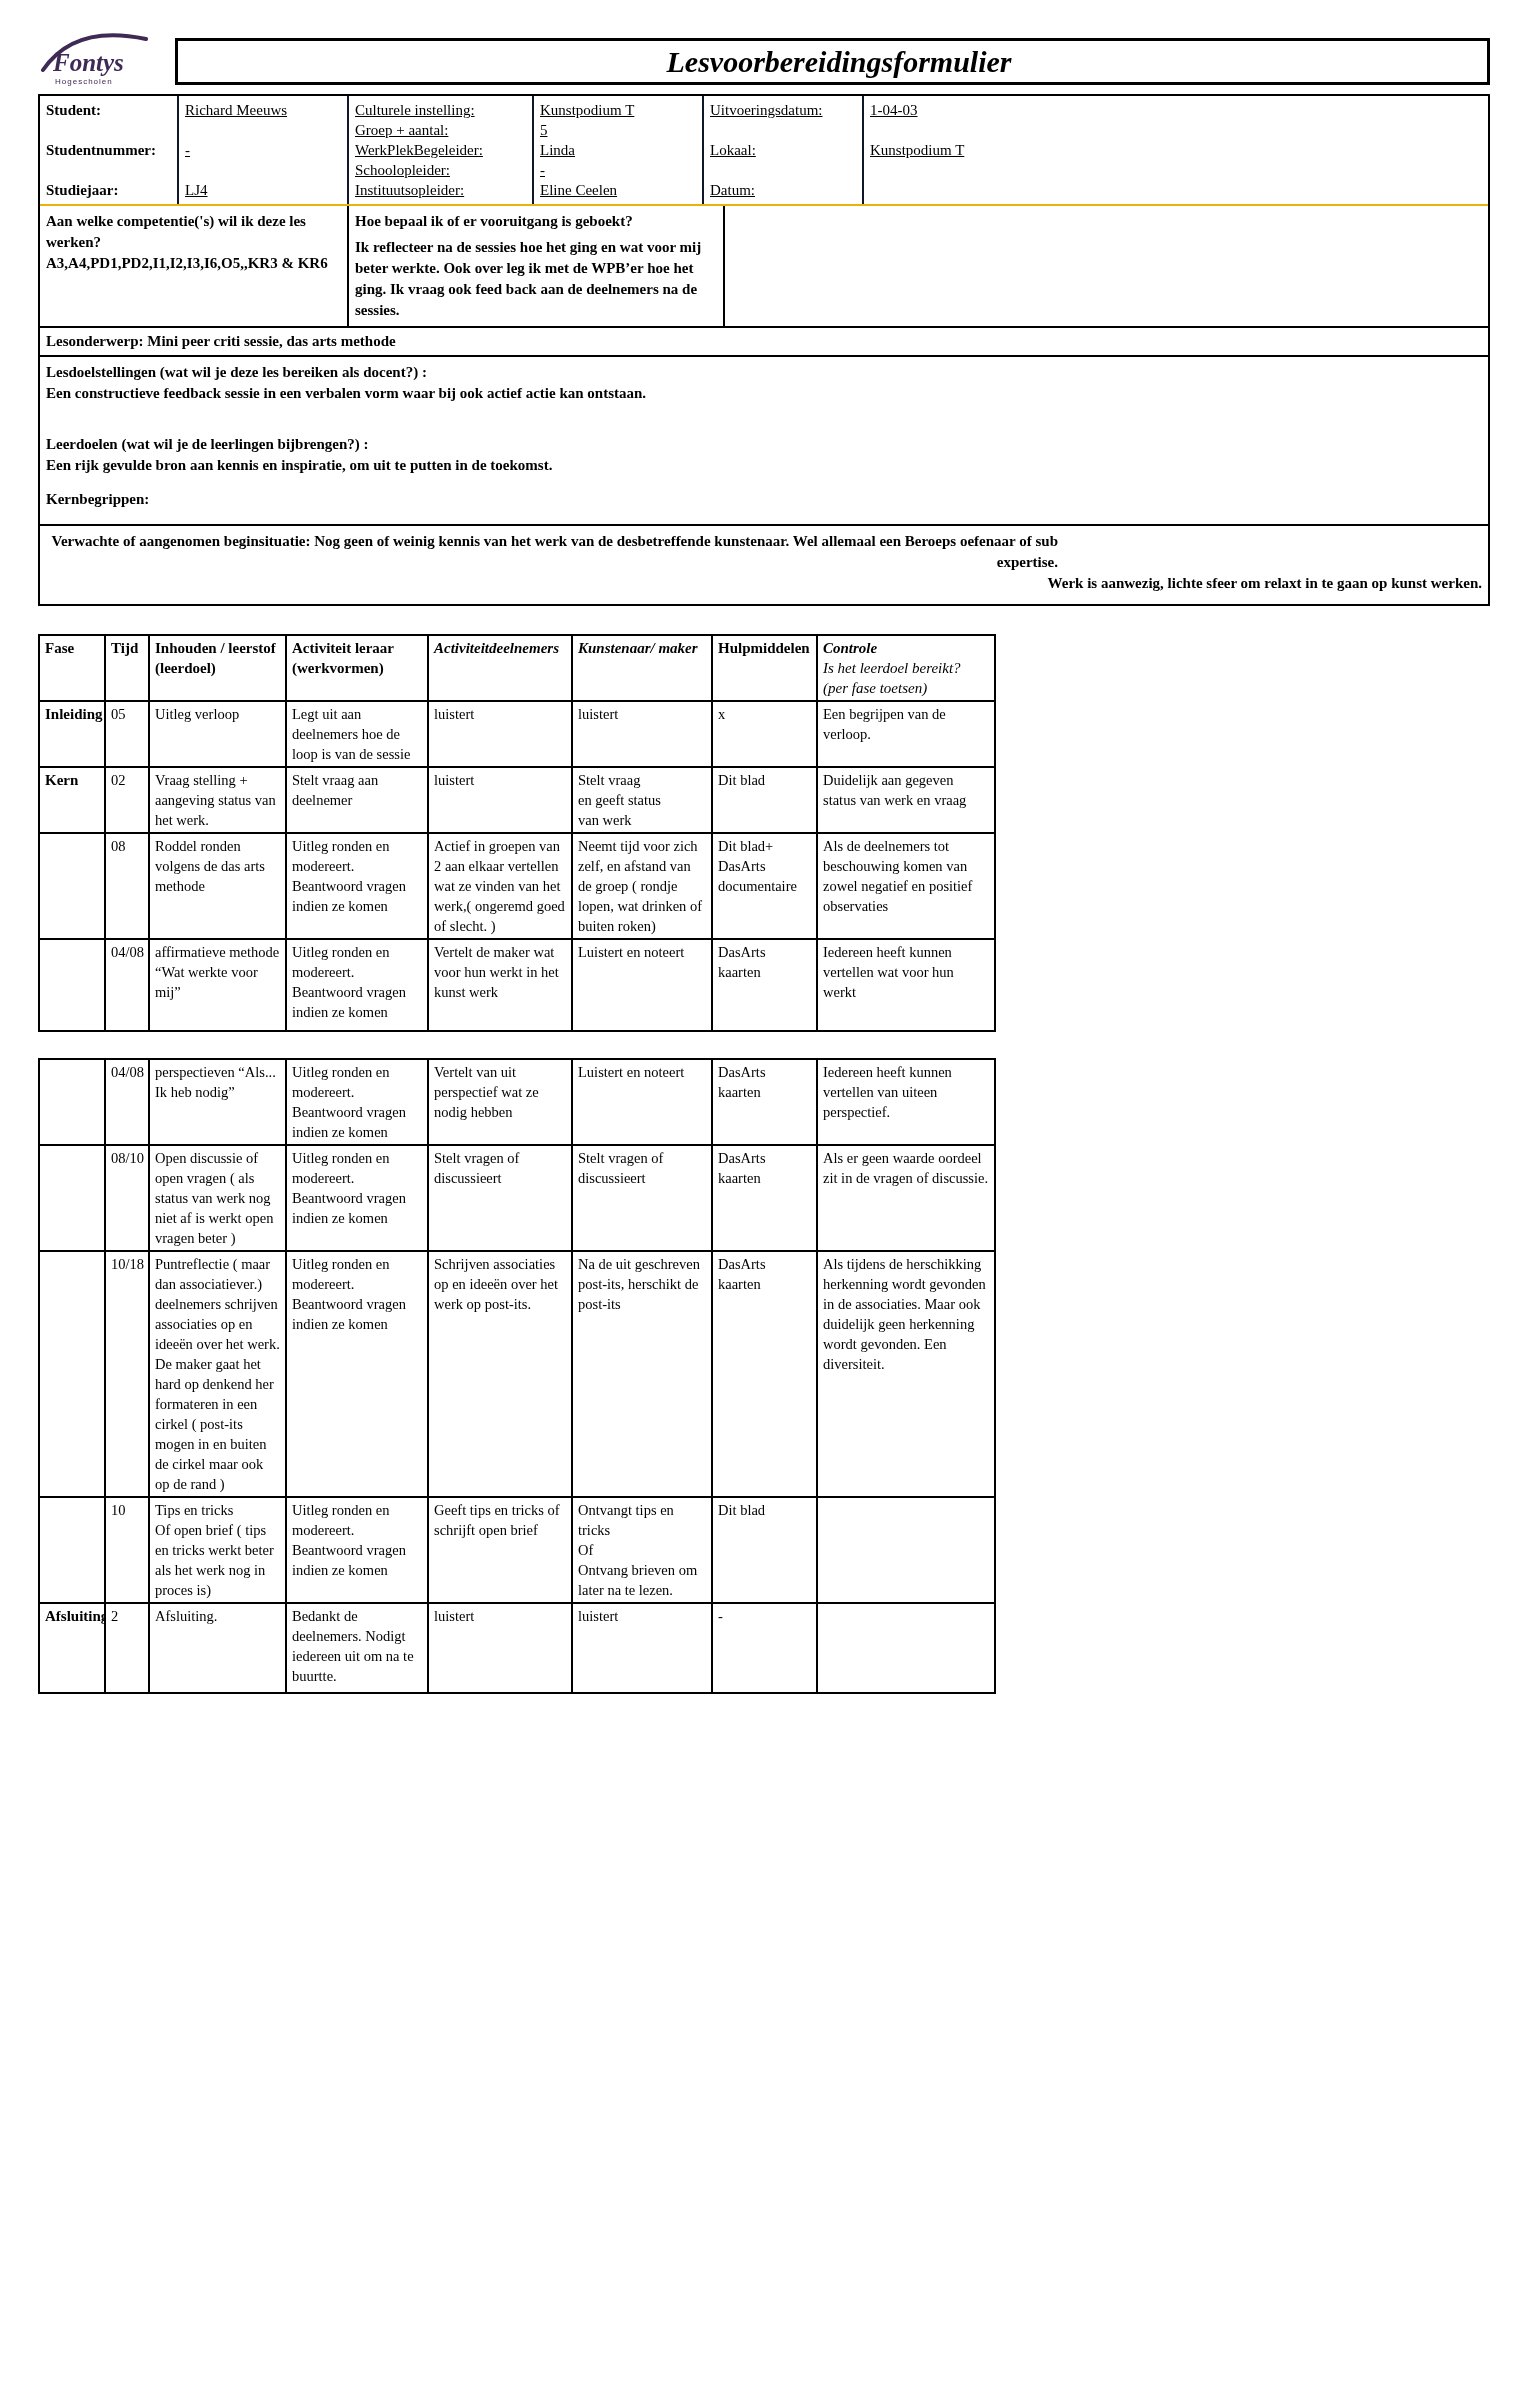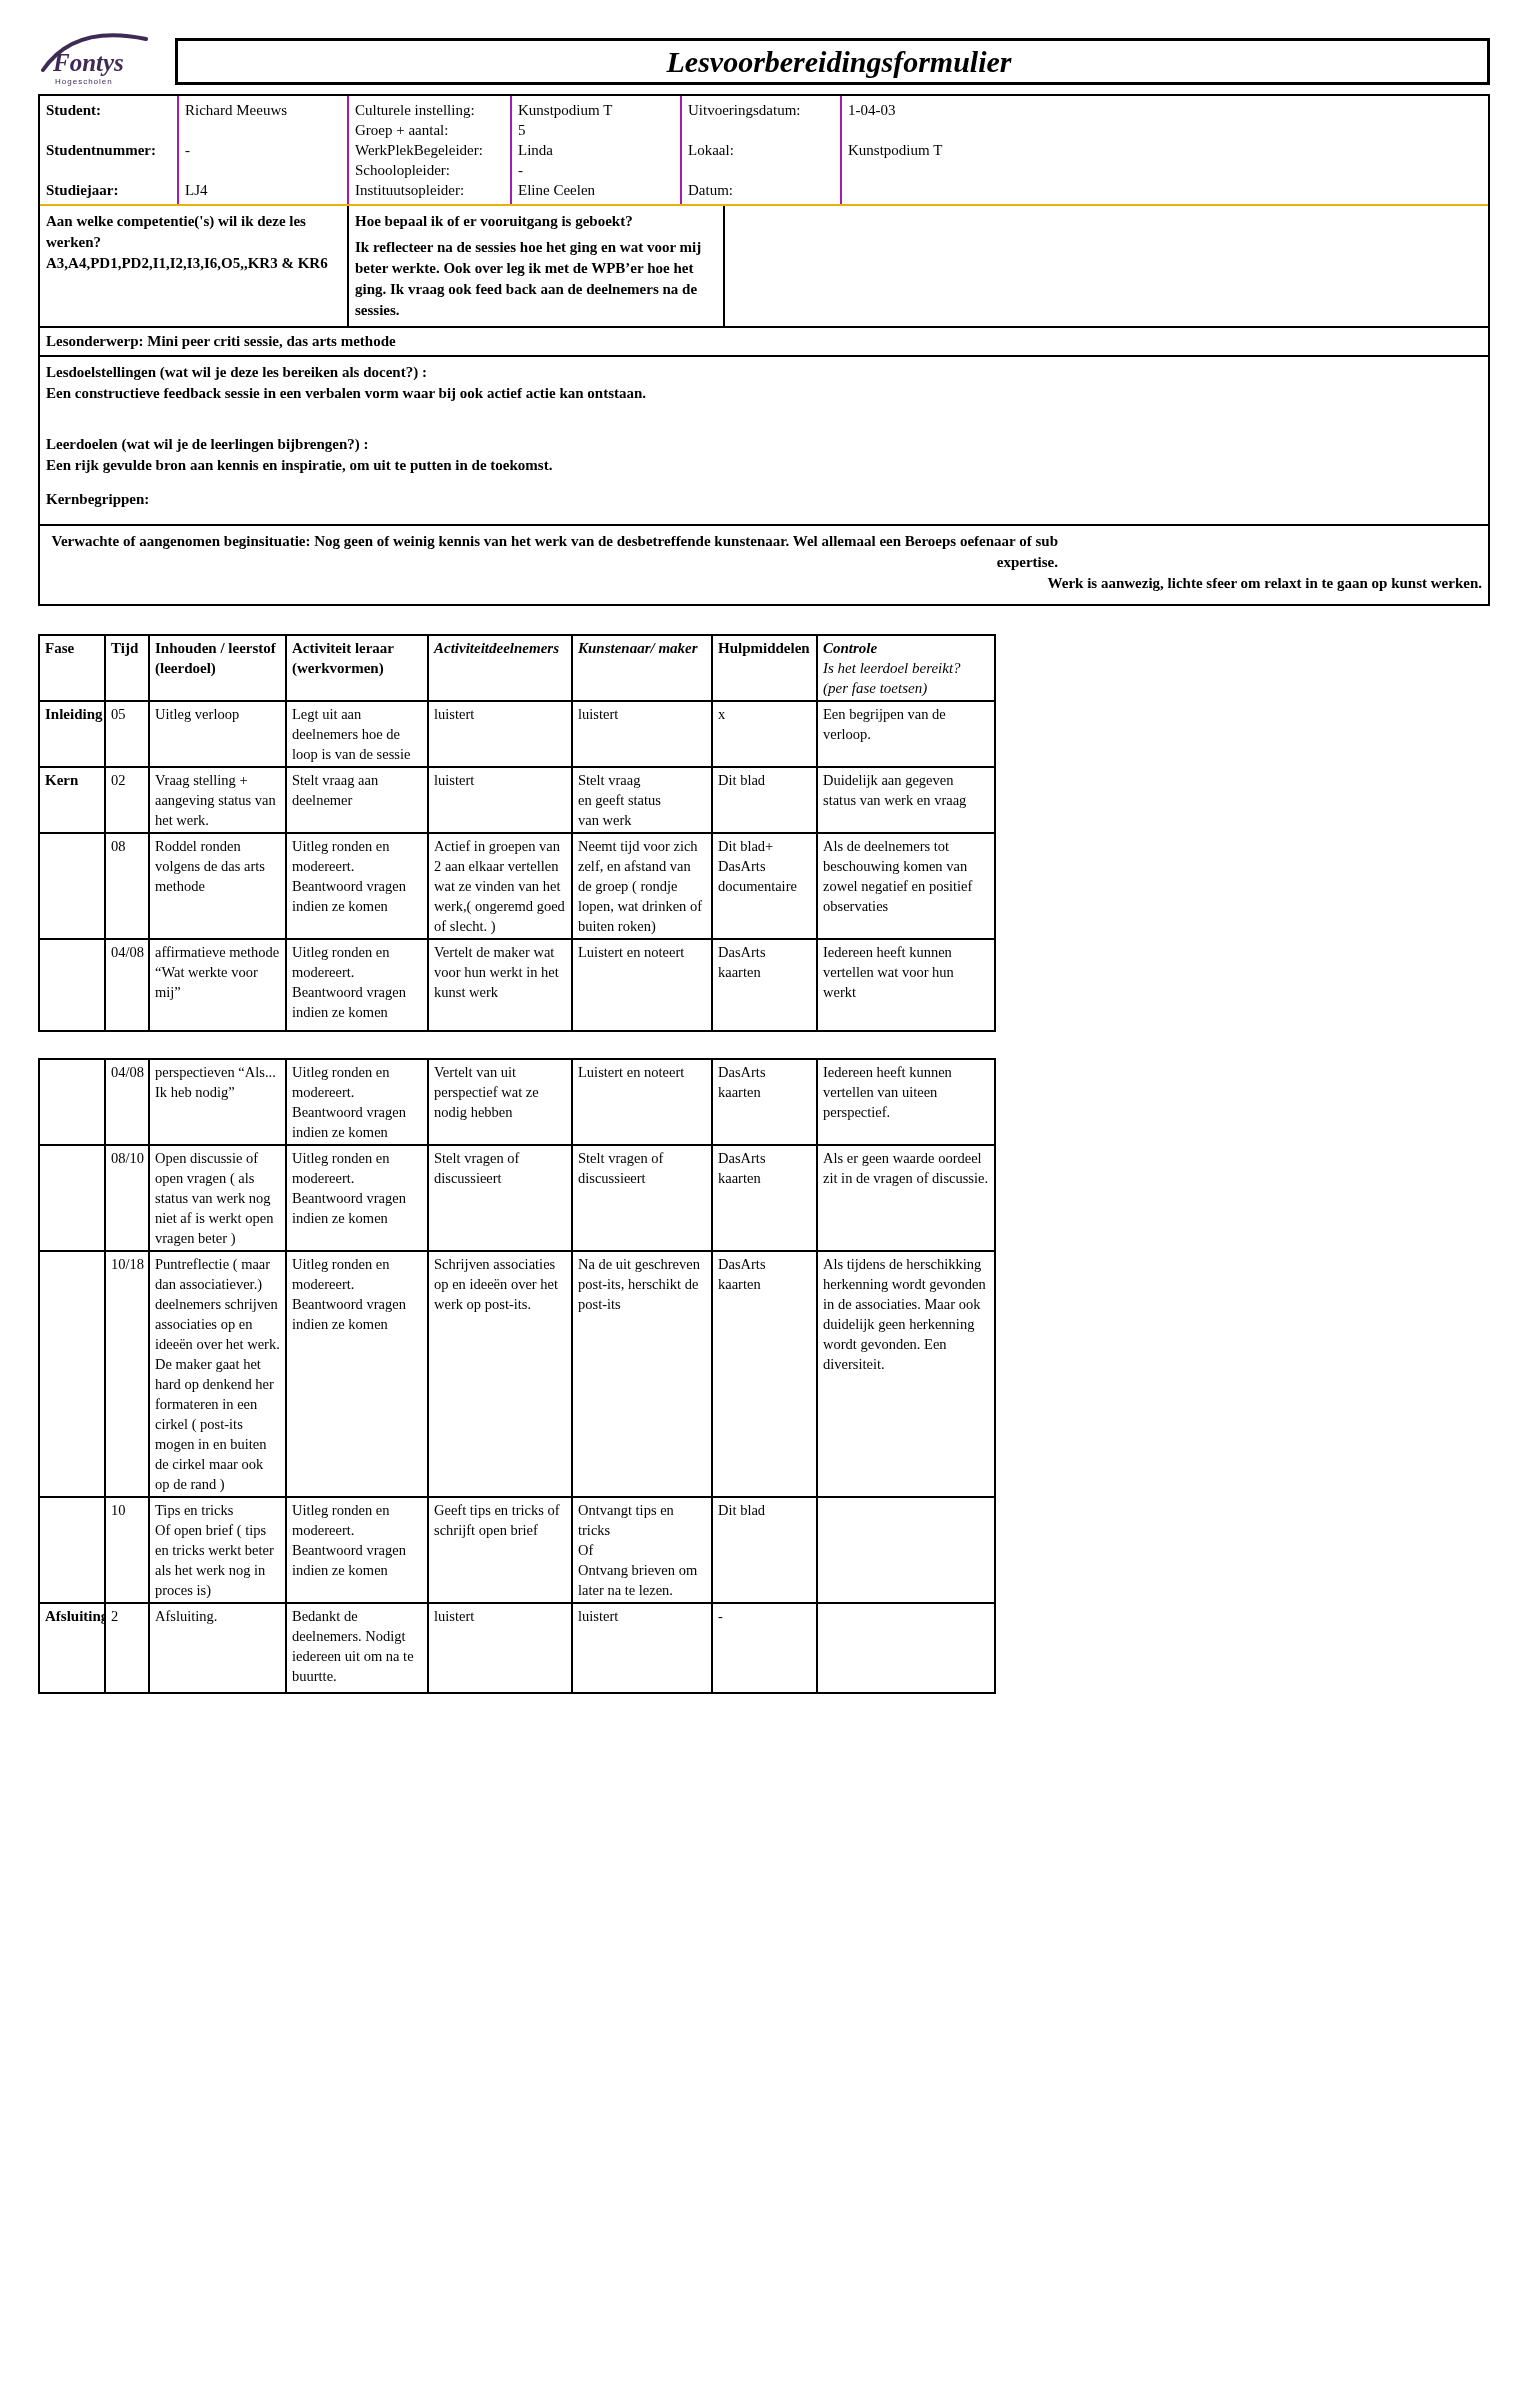--- a/index.html
+++ b/index.html
@@ -21,23 +21,23 @@
   }
   .title { font-family:"Liberation Serif", serif; font-size:30px; font-weight:bold; font-style:italic; }
 
   
   .form-box { margin-top:6px; border:2px solid #000; }
   .b { font-weight:bold; }
 
   .info-row { display:flex; min-height:108px; }
   .icell { padding:4px 6px; line-height:20px; }
   .icell span { display:block; min-height:20px; }
-  .icell + .icell { border-left:2px solid #a21caf; }
+  .icell + .icell { border-left:2px solid #0f172a;text-decoration:underline; }
   .spread { display:flex; flex-direction:column; justify-content:space-between; }
-  .w-l1{width:137px;} .w-v1{width:170px;} .w-l2{width:163px;}
+  .w-l1{width:137px;} .w-v1{width:170px;} .w-l2{width:185px;}
   .w-v2{width:170px;} .w-l3{width:160px;} .w-v3{flex:1;}
 
   .comp-row { display:flex; border-top:2px solid #eab308; min-height:118px; }
   .ccell { padding:5px 6px; line-height:21px; }
   .ccell + .ccell { border-left:2px solid #000; }
   .w-c1{width:307px;} .w-c2{width:335px;} .w-c3{width:376px;} .w-c4{flex:1;}
   .ans2 { margin-top:21px; }
   .ans3 { margin-top:5px; }
 
   .onderwerp-row { border-top:2px solid #000; padding:3px 6px; line-height:21px; }

